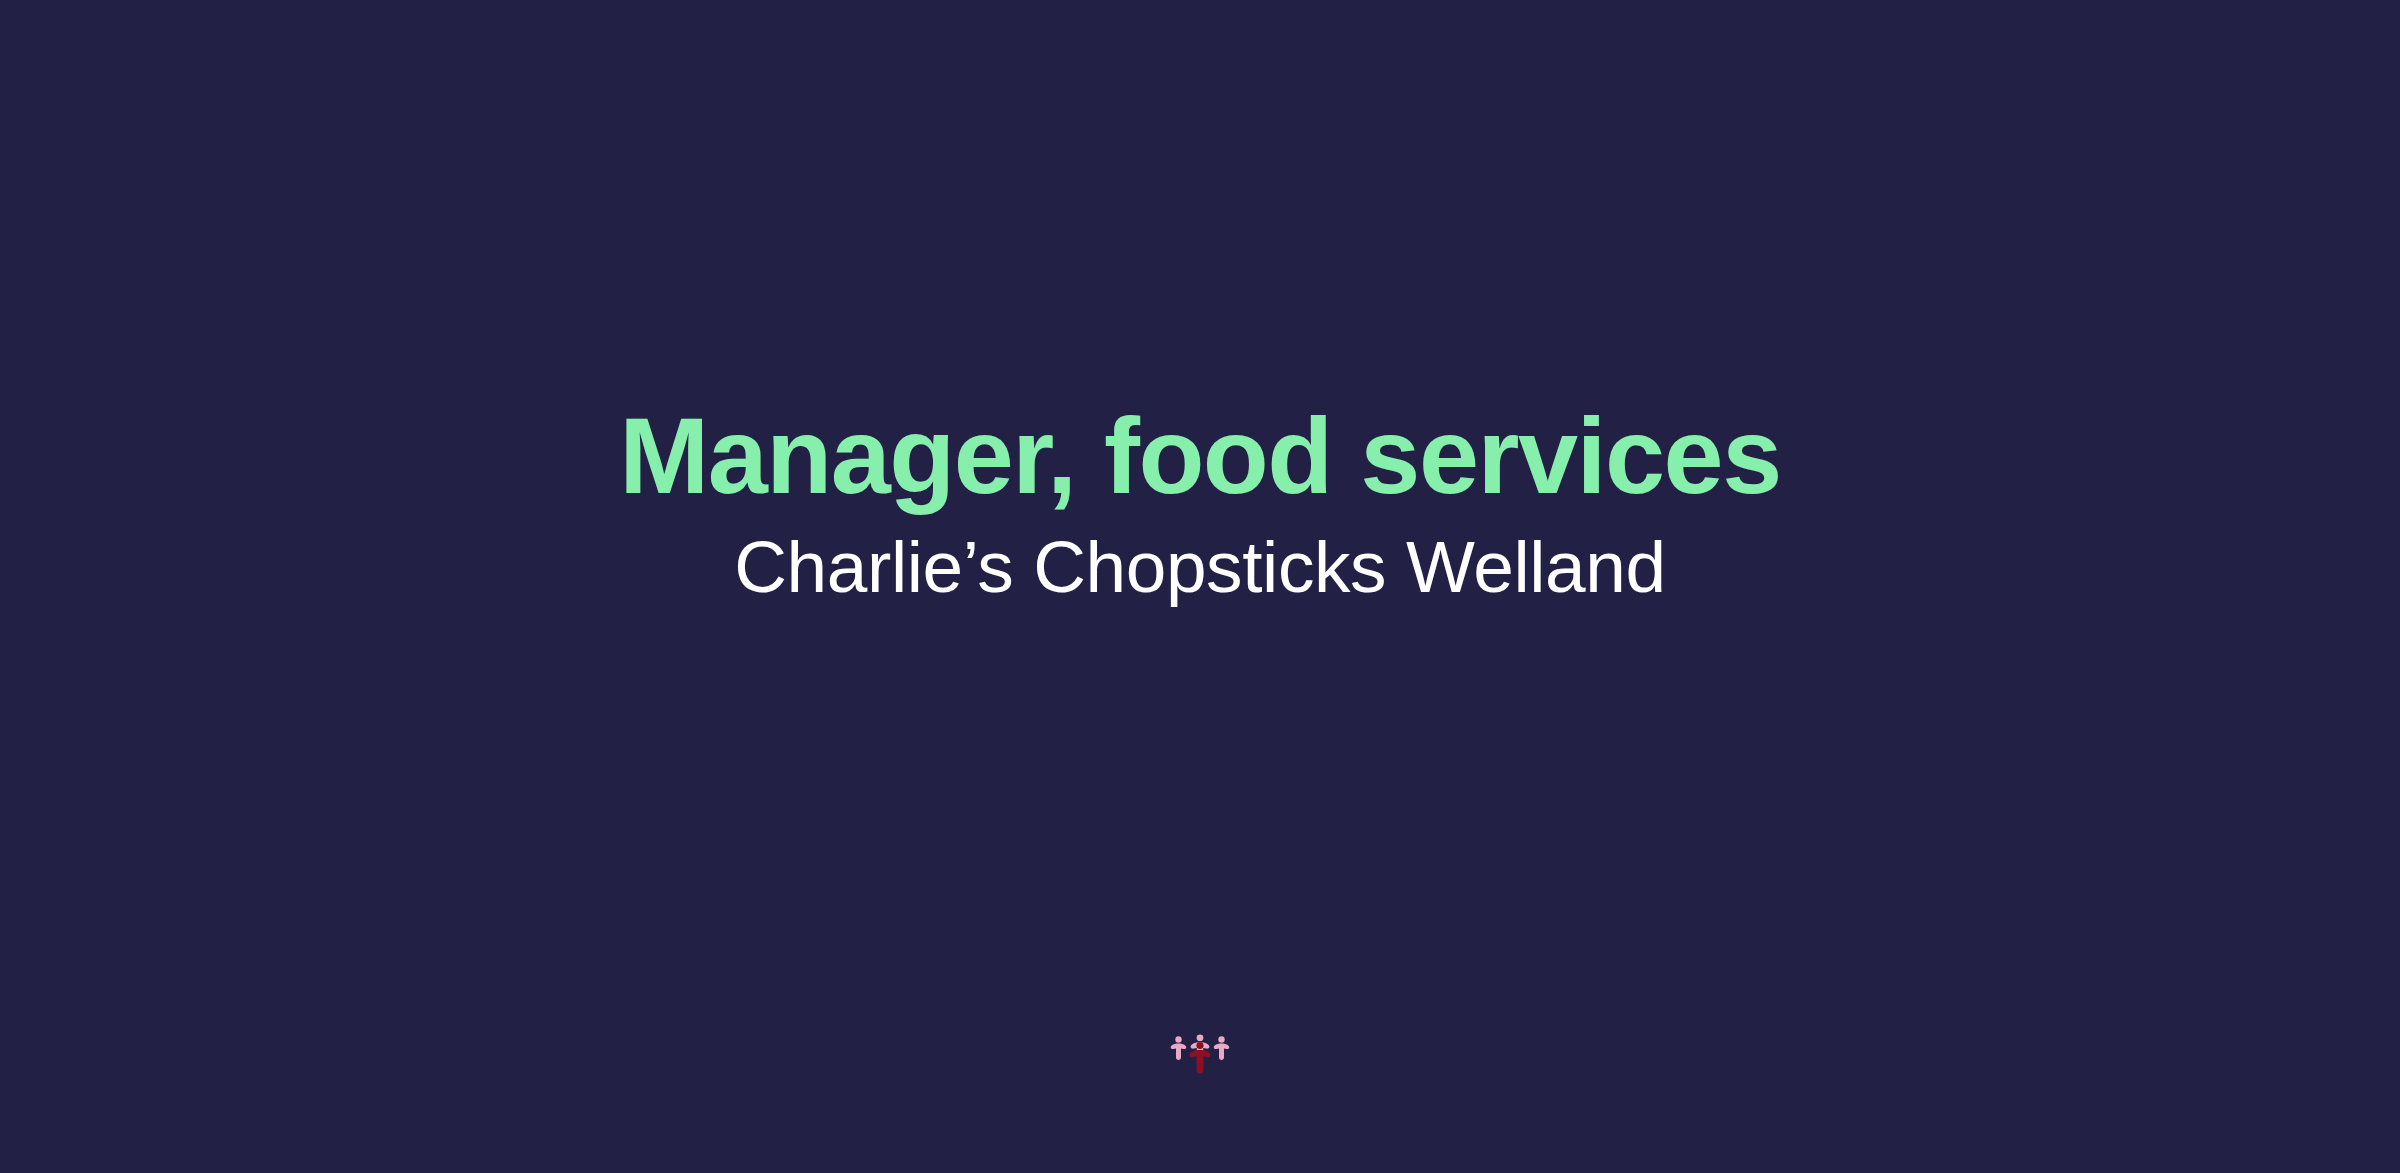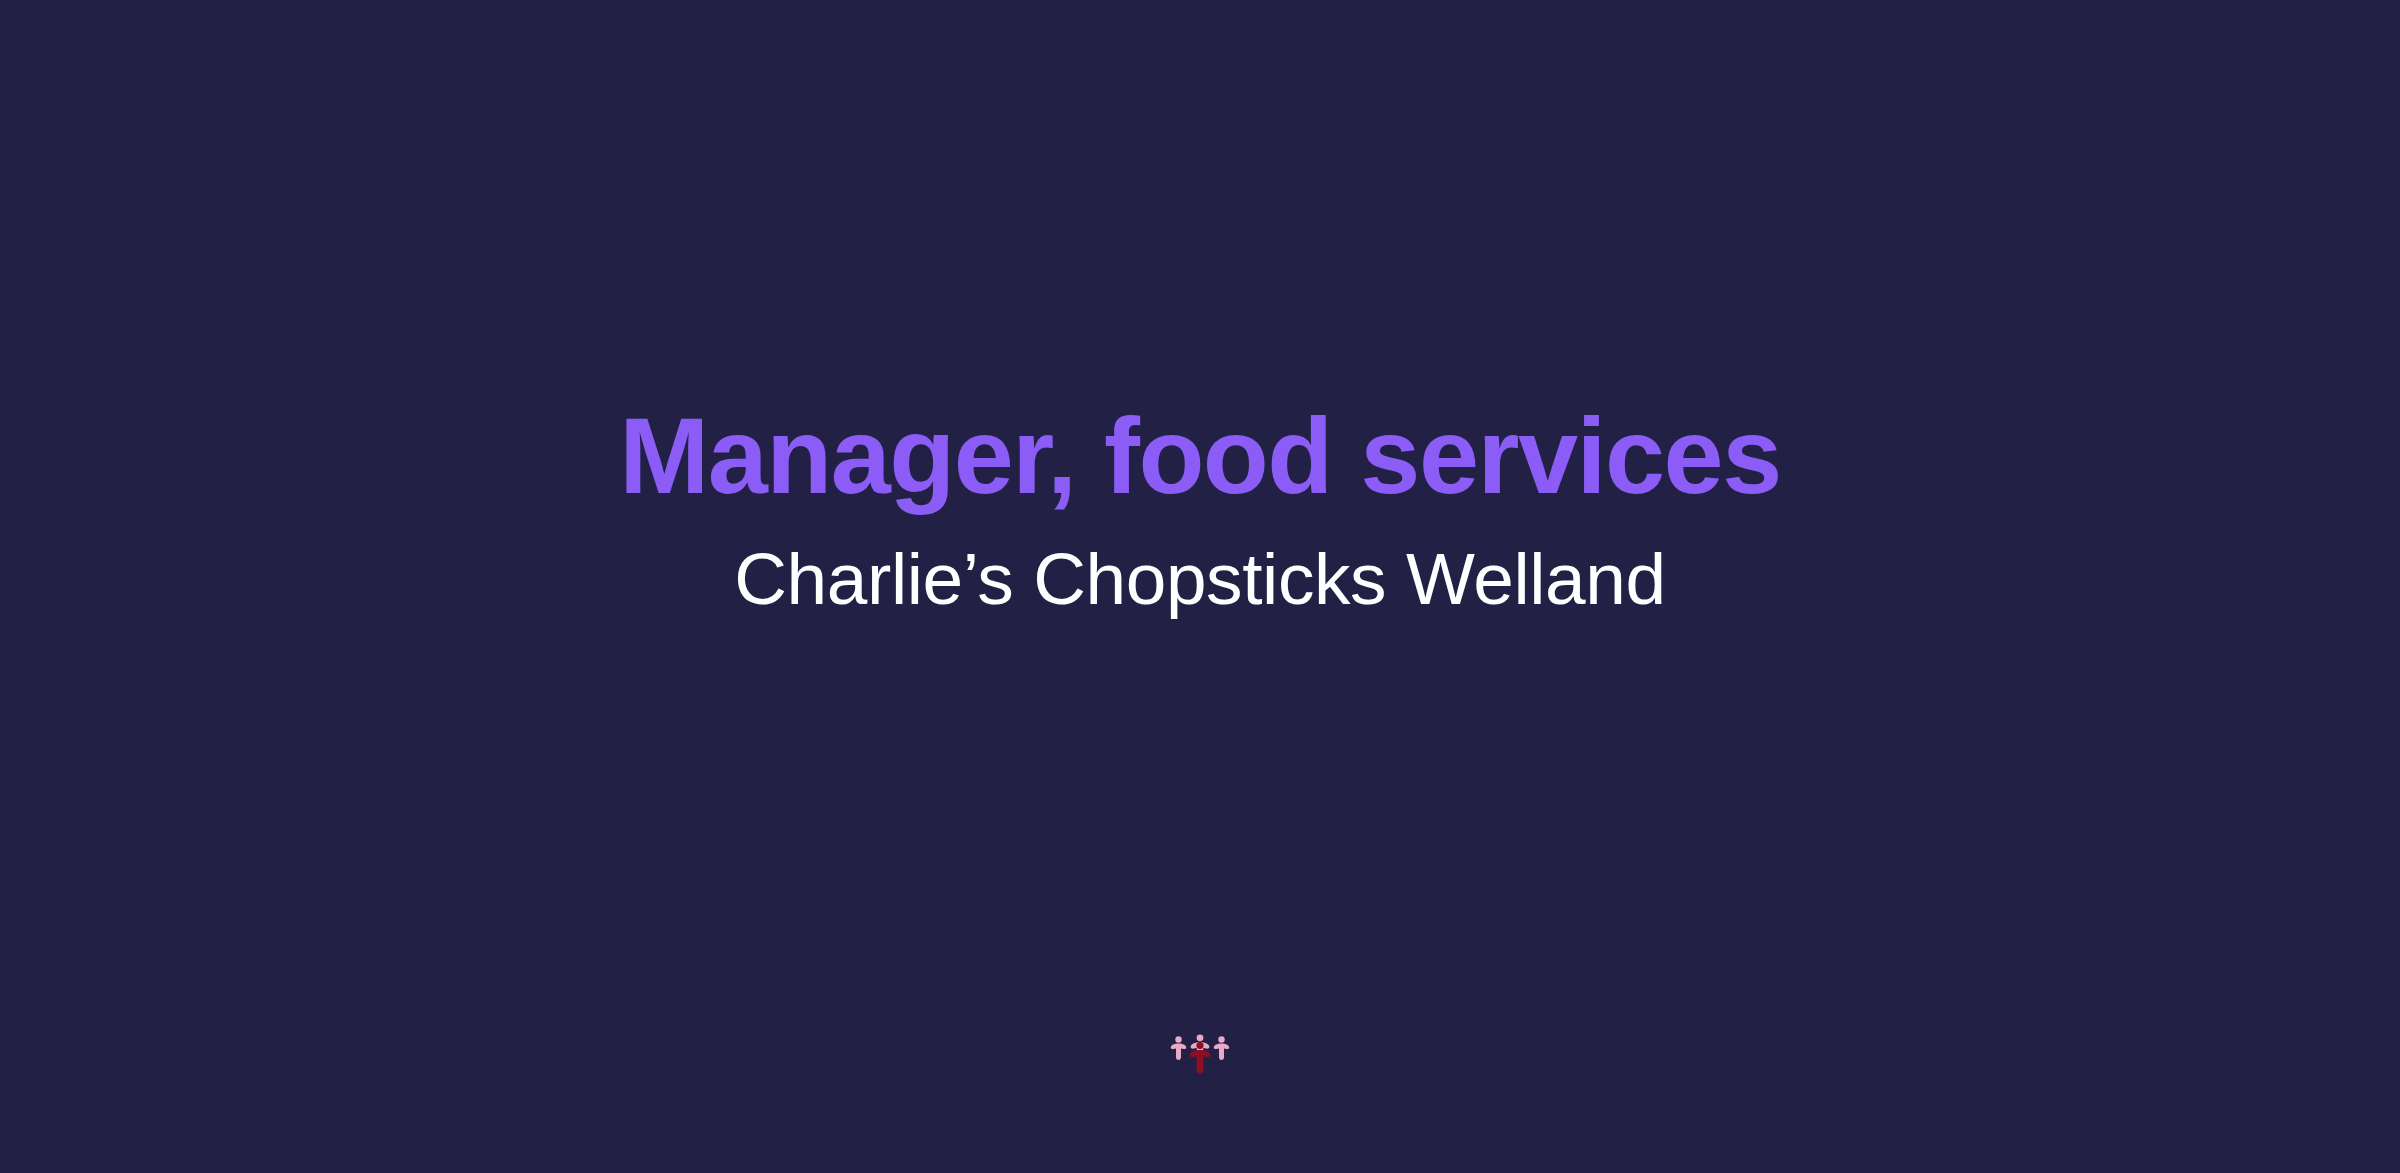--- a/index.html
+++ b/index.html
@@ -37,28 +37,28 @@
     padding-top: 402px;
     box-sizing: border-box;
     pointer-events: none;
   }
 
   .slide-title {
     margin: 0;
     font-size: 108px;
     line-height: 1.0;
     font-weight: 700;
-    color: #8b5cf6;
+    color: #86efac;
     letter-spacing: -1.5px;
     text-align: center;
     white-space: nowrap;
   }
 
   .slide-subtitle {
-    margin: 12px;
+    margin: 0;
     padding-top: 20px;
     font-size: 73px;
     line-height: 1.0;
     font-weight: 400;
     color: #ffffff;
     letter-spacing: -0.4px;
     text-align: center;
     white-space: nowrap;
   }
 

